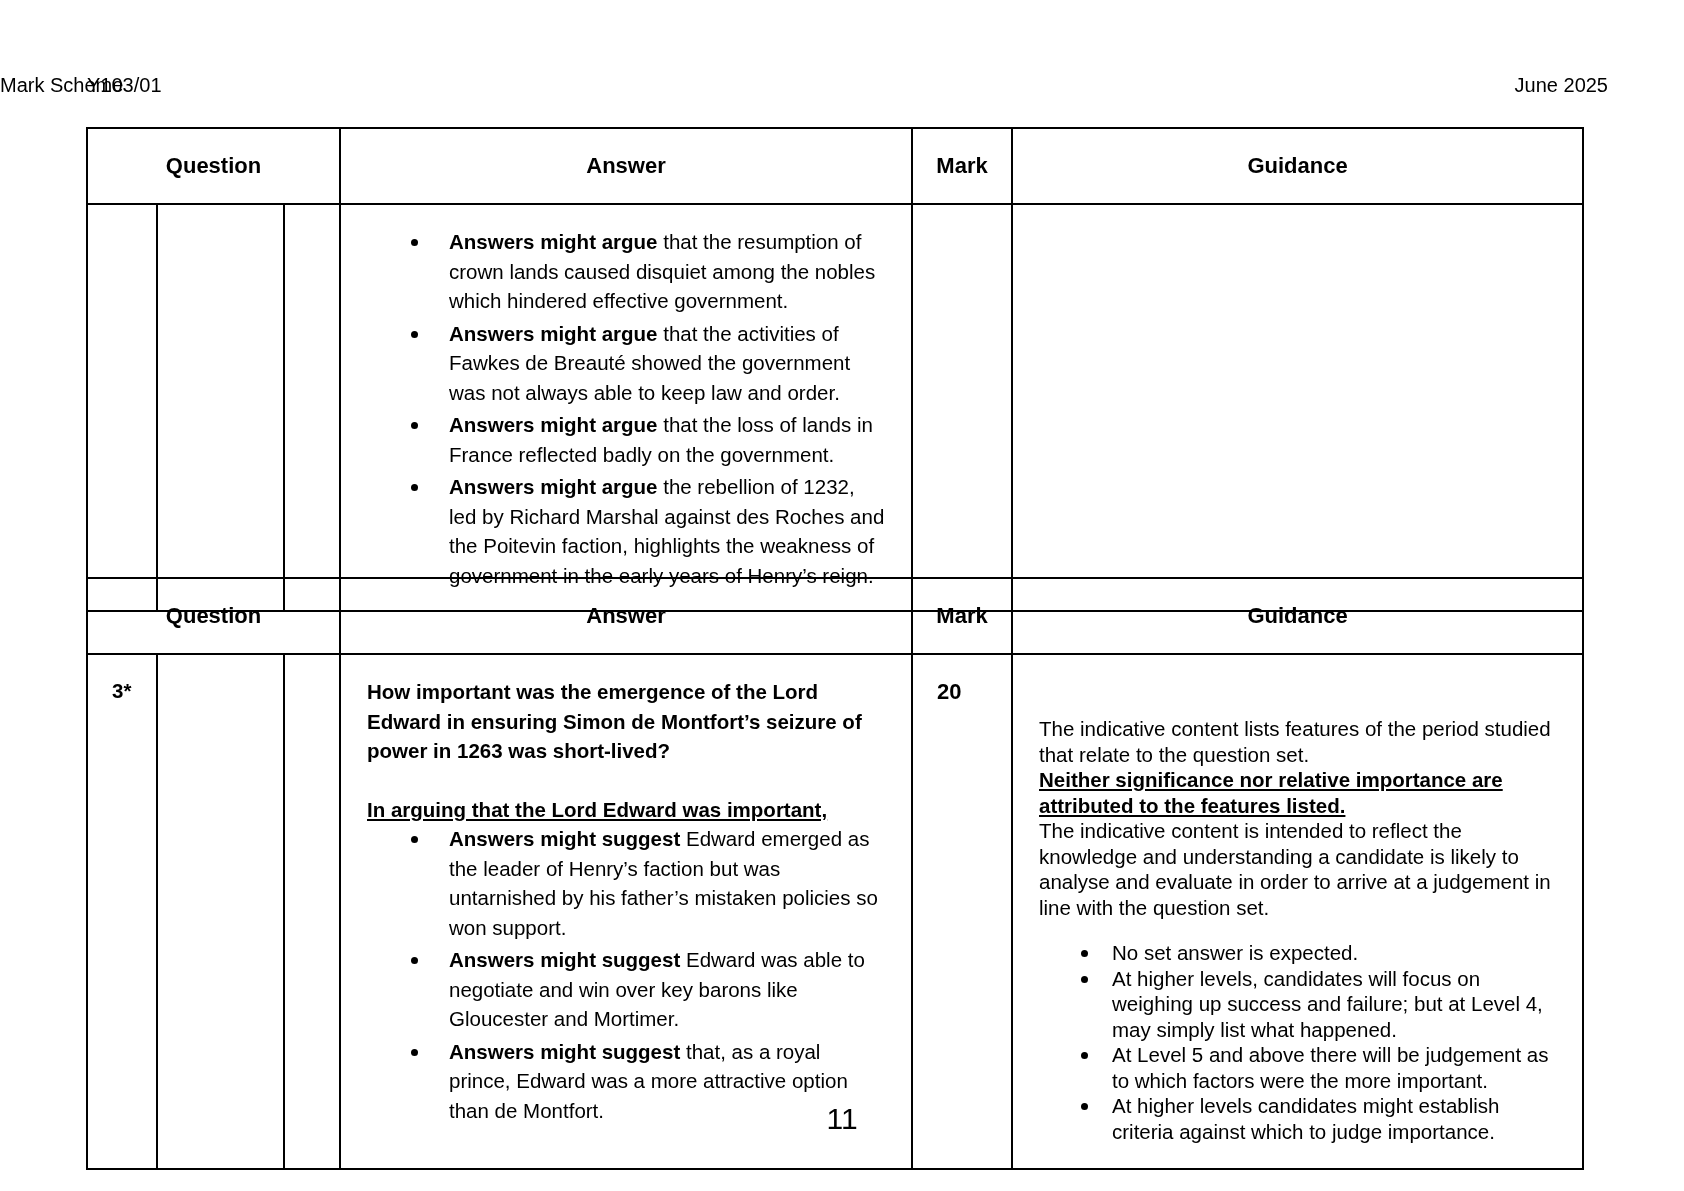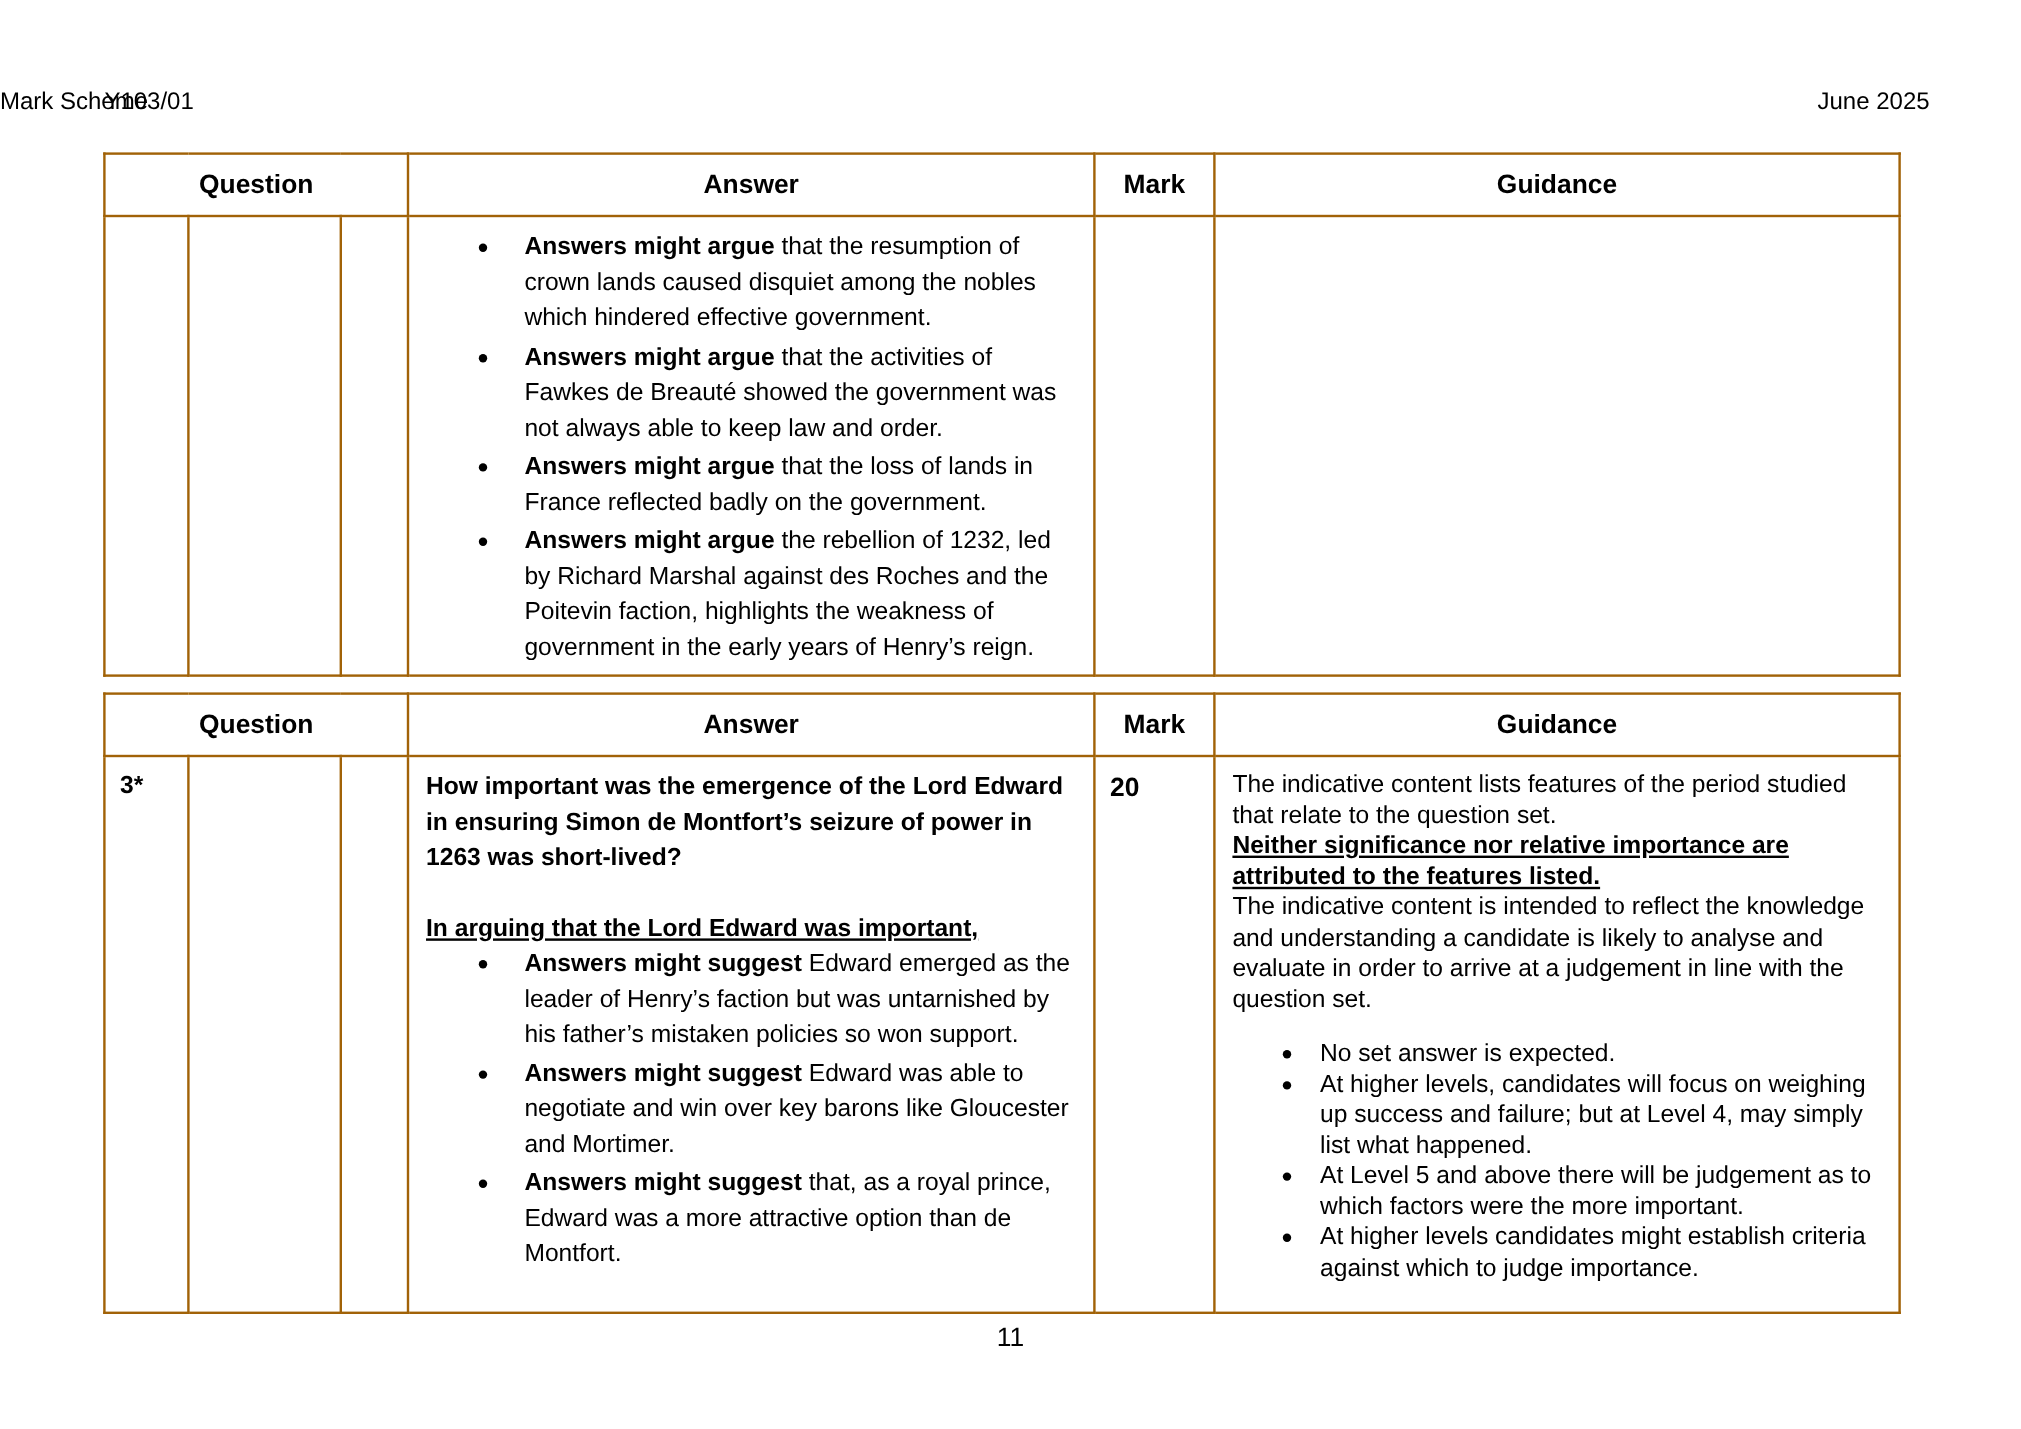--- a/index.html
+++ b/index.html
@@ -4,28 +4,28 @@
 <style>
   html, body { margin: 0; padding: 0; background: #ffffff; }
   body {
     width: 1684px; height: 1191px; position: relative; overflow: hidden;
     font-family: "Liberation Sans", sans-serif; color: #000;
   }
   .hdr { position: absolute; top: 74px; font-size: 20px; }
   .hdr-left { left: 87px; }
   .hdr-center { left: 0; width: 1684px; text-align: left; }
   .hdr-right { right: 76px; }
-  .footer { position: absolute; top: 1102px; left: 0; width: 1684px; text-align: center; font-size: 22px; }
+  .footer { position: absolute; top: 1102px; left: 0; width: 1684px; text-align: center; font-size: 30px; }
 
   table.ms {
     position: absolute; left: 86px; width: 1496px;
     border-collapse: collapse; table-layout: fixed;
   }
   table.ms td, table.ms th {
-    border: 2px solid #a16207; vertical-align: top; padding: 4px;
+    border: 2px solid #000000; vertical-align: top; padding: 16px;
   }
   table.ms th {
     font-size: 22px; font-weight: bold; text-align: center; vertical-align: middle;
     height: 42px;
   }
   .t1 { top: 127px; }
   .t2 { top: 577px; }
   col.c1 { width: 70px; }
   col.c2 { width: 127px; }
   col.c3 { width: 56px; }
@@ -37,21 +37,21 @@
   ul.bul { list-style: none; margin: 0; padding: 0 0 0 38px; }
   ul.bul li { position: relative; padding-left: 44px; margin-bottom: 3px; }
   ul.bul li::before {
     content: ""; position: absolute; left: 6px; top: 12px;
     width: 7px; height: 7px; background: #000; border-radius: 50%;
   }
   .b { font-weight: bold; }
   .qtext { font-weight: bold; font-size: 20.5px; line-height: 29.5px; }
   .qnum { font-weight: bold; font-size: 20.5px; padding: 8px 8px; }
   .mark { font-weight: bold; font-size: 22px; padding: 8px 8px; }
-  .guid { font-size: 20.5px; line-height: 25.5px; padding: 6px 10px 8px 10px; }
+  .guid { font-size: 20.5px; line-height: 25.5px; padding: 6px 10px 8px 10px; margin-top: 39px; }
   .guid .ul { font-weight: bold; text-decoration: underline; }
   ul.gbul { list-style: none; margin: 20px 0 0 0; padding: 0 0 0 40px; }
   ul.gbul li { position: relative; padding-left: 33px; }
   ul.gbul li::before {
     content: ""; position: absolute; left: 2px; top: 10px;
     width: 7px; height: 7px; background: #000; border-radius: 50%;
   }
   .body1 td { height: 373px; }
   .body2 td { height: 454px; }
 </style>

